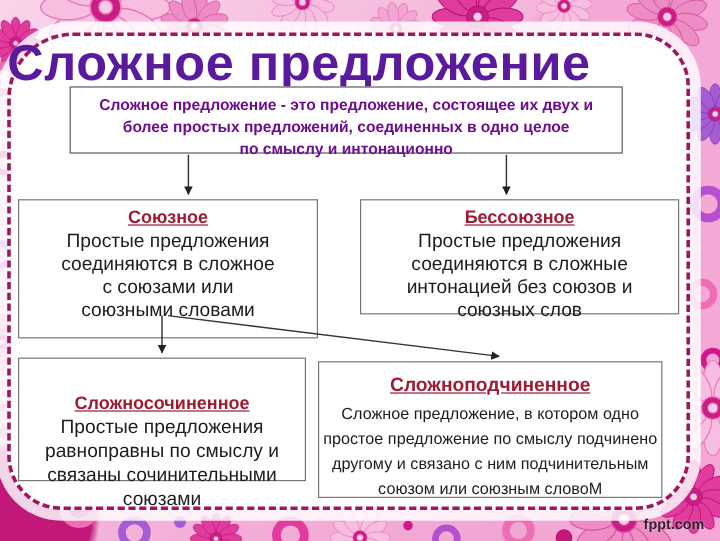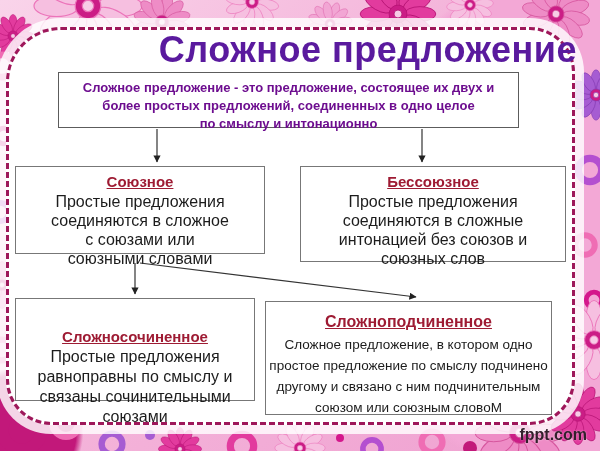--- a/index.html
+++ b/index.html
@@ -15,54 +15,54 @@
   .panel{
     position:absolute; left:6px; top:27px; width:569px; height:398px;
     background:#ffffff;
     border:3px dashed #9e175a;
     border-radius:55px 45px 45px 45px;
     box-shadow:0 0 0 9px rgba(255,255,255,0.82);
     z-index:1; box-sizing:border-box;
   }
   .page-title{
     position:absolute; left:6px; top:29px; width:571px; z-index:2;
-    text-align:right; font-size:36px; font-weight:bold; letter-spacing:0.5px;
+    text-align:left; font-size:42px; font-weight:bold; letter-spacing:0.5px;
     color:#5a1a9e; margin:0;
   }
   .box{
     position:absolute; background:#fff; border:1px solid #777;
     text-align:center; z-index:2; box-sizing:border-box;
   }
   .def-box{
     left:58px; top:72px; width:461px; height:56px; padding-top:6px;
     border-color:#5c5c5c;
   }
   .def-text{
     font-size:13px; font-weight:bold; color:#6d0d8f;
     line-height:18px; white-space:pre-line; margin:0;
   }
-  .b-soyuz   { left:15px;  top:166px; width:250px; height:88px;  padding-top:5px; }
+  .b-soyuz   { left:15px;  top:166px; width:250px; height:116px;  padding-top:5px; }
   .b-bess    { left:300px; top:166px; width:266px; height:96px;  padding-top:5px; }
   .b-ss      { left:15px;  top:298px; width:240px; height:103px; padding-top:28px; }
   .b-sp      { left:265px; top:301px; width:287px; height:114px; padding-top:9px; }
   .box-heading{
     font-size:15px; font-weight:bold; color:#9e1b33;
     text-decoration:underline; margin:0 0 1px 0; line-height:19px;
   }
   .b-sp .box-heading{ font-size:16px; line-height:22px;}
   .box-body{
     font-size:16px; color:#1c1c1c; line-height:19px;
     white-space:pre-line; margin:0;
   }
   .b-ss .box-body{ line-height:20px; }
   .b-sp .box-body{ font-size:13.5px; line-height:21px; }
   .arrows{position:absolute; left:0; top:0; z-index:3; pointer-events:none;}
   .watermark{
     position:absolute; right:13px; bottom:7px; z-index:4;
-    font-size:16px; font-weight:bold; color:#33202c;
+    font-size:12px; font-weight:bold; color:#33202c;
     text-shadow:0 0 2px rgba(255,255,255,0.6);
   }
 </style>
 </head>
 <body>
 
 <div class="slide">
 
   <svg class="floral" width="600" height="451" viewBox="0 0 600 451" aria-hidden="true">
     <defs>

